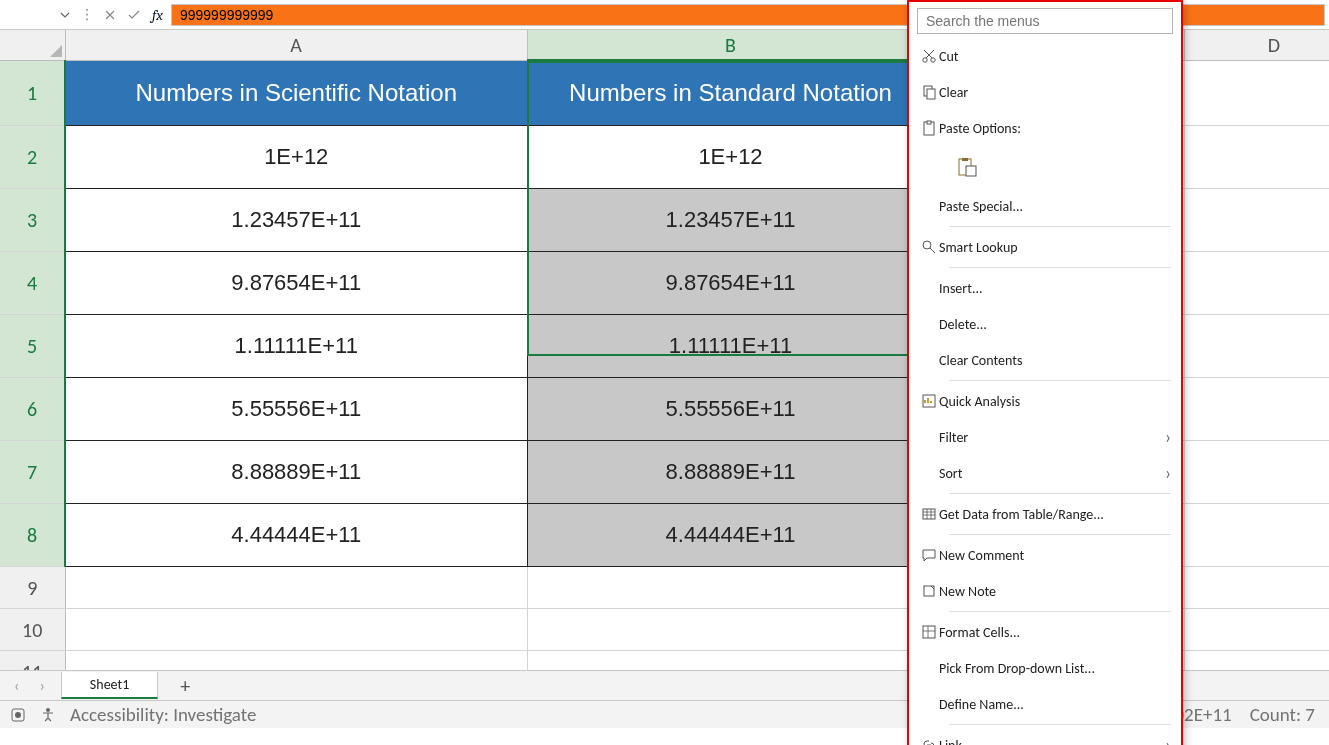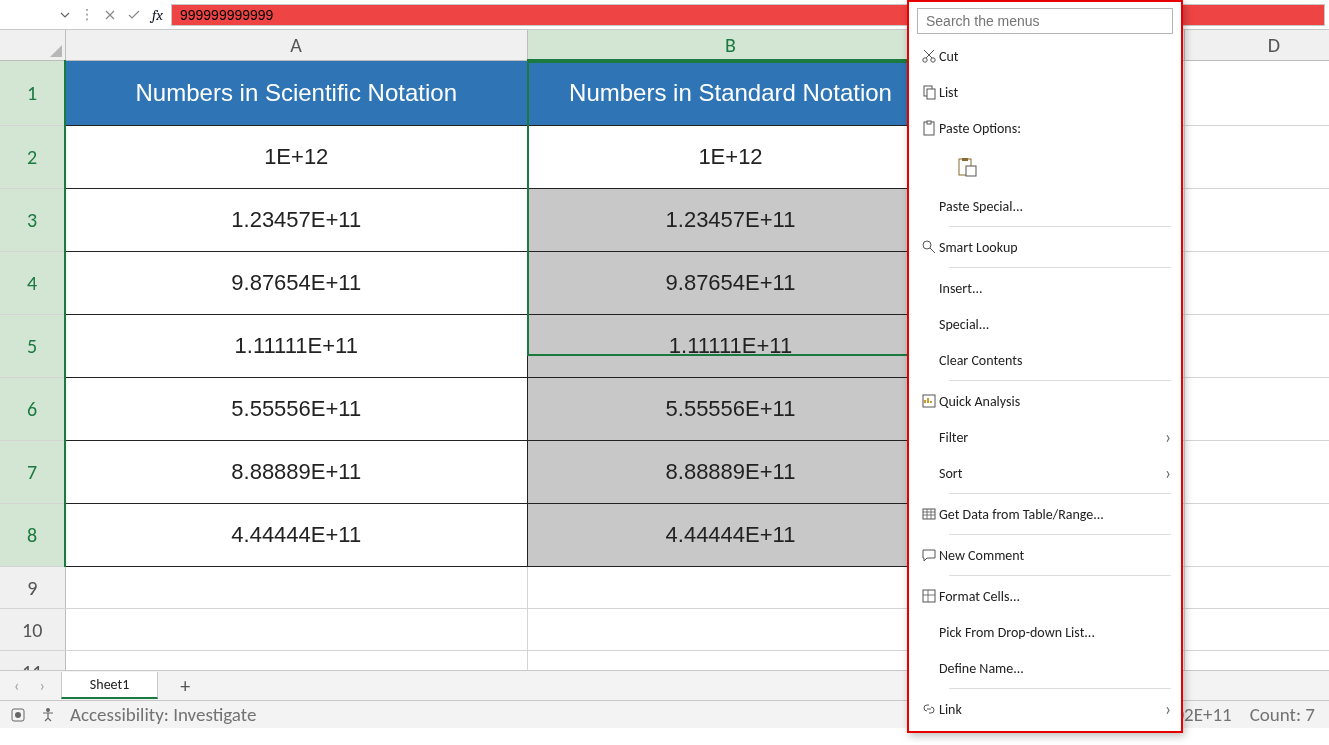--- a/index.html
+++ b/index.html
@@ -35,21 +35,21 @@
   .name-box svg { margin-left: 4px; }
   .fb-sep { color: #888; padding: 0 2px; font-size: 14px; }
   .fb-btn { width: 20px; height: 20px; display: flex; align-items: center; justify-content: center; color: #666; }
   .fx-label { font-style: italic; font-family: "Cambria", serif; font-size: 15px; padding: 0 4px; color: #0f172a; }
   .fb-input {
     flex: 1;
     border: 1px solid #c8c8c8;
     height: 22px;
     padding: 0 8px;
     font-size: 14px;
-    background: #ef4444;
+    background: #f97316;
   }
 
   
   .grid-wrap {
     position: relative;
     height: 640px;
     overflow: hidden;
   }
   table.sheet {
     border-collapse: collapse;
@@ -392,21 +392,21 @@
     </span>
     <span class="ctx-label"><span>Cut</span></span>
   </div>
   <div class="ctx-item">
     <span class="ctx-icon">
       <svg width="16" height="16" viewBox="0 0 16 16">
           <rect x="3" y="2" width="8" height="10" stroke="#555" fill="none"></rect>
           <rect x="6" y="5" width="8" height="10" stroke="#555" fill="#fff"></rect>
         </svg>
     </span>
-    <span class="ctx-label"><span>List</span></span>
+    <span class="ctx-label"><span>Clear</span></span>
   </div>
   <div class="ctx-item">
     <span class="ctx-icon">
       <svg width="16" height="16" viewBox="0 0 16 16">
           <rect x="3" y="2" width="10" height="13" stroke="#555" fill="none"></rect>
           <rect x="6" y="1" width="4" height="3" stroke="#555" fill="#fff"></rect>
         </svg>
     </span>
     <span class="ctx-label ctx-heading"><span>Paste Options:</span></span>
   </div>
@@ -433,21 +433,21 @@
     </span>
     <span class="ctx-label"><span>Smart Lookup</span></span>
   </div>
   <div class="ctx-sep"></div>
   <div class="ctx-item">
     <span class="ctx-icon"></span>
     <span class="ctx-label"><span>Insert...</span></span>
   </div>
   <div class="ctx-item">
     <span class="ctx-icon"></span>
-    <span class="ctx-label"><span>Special...</span></span>
+    <span class="ctx-label"><span>Delete...</span></span>
   </div>
   <div class="ctx-item">
     <span class="ctx-icon"></span>
     <span class="ctx-label"><span>Clear Contents</span></span>
   </div>
   <div class="ctx-sep"></div>
   <div class="ctx-item">
     <span class="ctx-icon">
       <svg width="16" height="16" viewBox="0 0 16 16">
           <rect x="2" y="2" width="12" height="12" stroke="#555" fill="none"></rect>
@@ -478,20 +478,29 @@
   </div>
   <div class="ctx-sep"></div>
   <div class="ctx-item">
     <span class="ctx-icon">
       <svg width="16" height="16" viewBox="0 0 16 16">
           <path d="M2 3 H14 V11 H6 L3 14 V11 H2 Z" stroke="#555" fill="none"></path>
         </svg>
     </span>
     <span class="ctx-label"><span>New Comment</span></span>
   </div>
+  <div class="ctx-item">
+    <span class="ctx-icon">
+      <svg width="16" height="16" viewBox="0 0 16 16">
+          <rect x="3" y="3" width="10" height="10" stroke="#555" fill="none"></rect>
+          <path d="M10 3 L13 6" stroke="#555"></path>
+        </svg>
+    </span>
+    <span class="ctx-label"><span>New Note</span></span>
+  </div>
   <div class="ctx-sep"></div>
   <div class="ctx-item">
     <span class="ctx-icon">
       <svg width="16" height="16" viewBox="0 0 16 16">
           <rect x="2" y="2" width="12" height="12" stroke="#555" fill="none"></rect>
           <path d="M2 7 H14 M7 2 V14" stroke="#555" stroke-width="0.8"></path>
         </svg>
     </span>
     <span class="ctx-label"><span>Format Cells...</span></span>
   </div>

